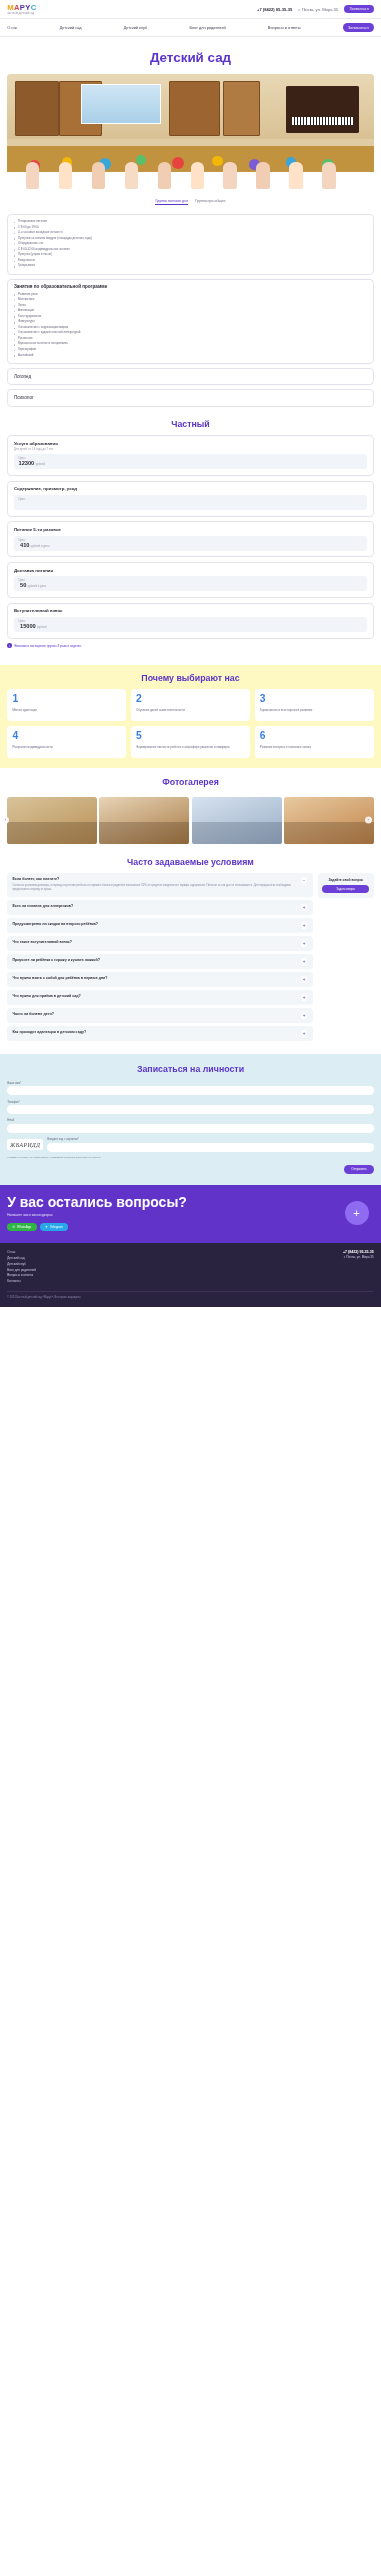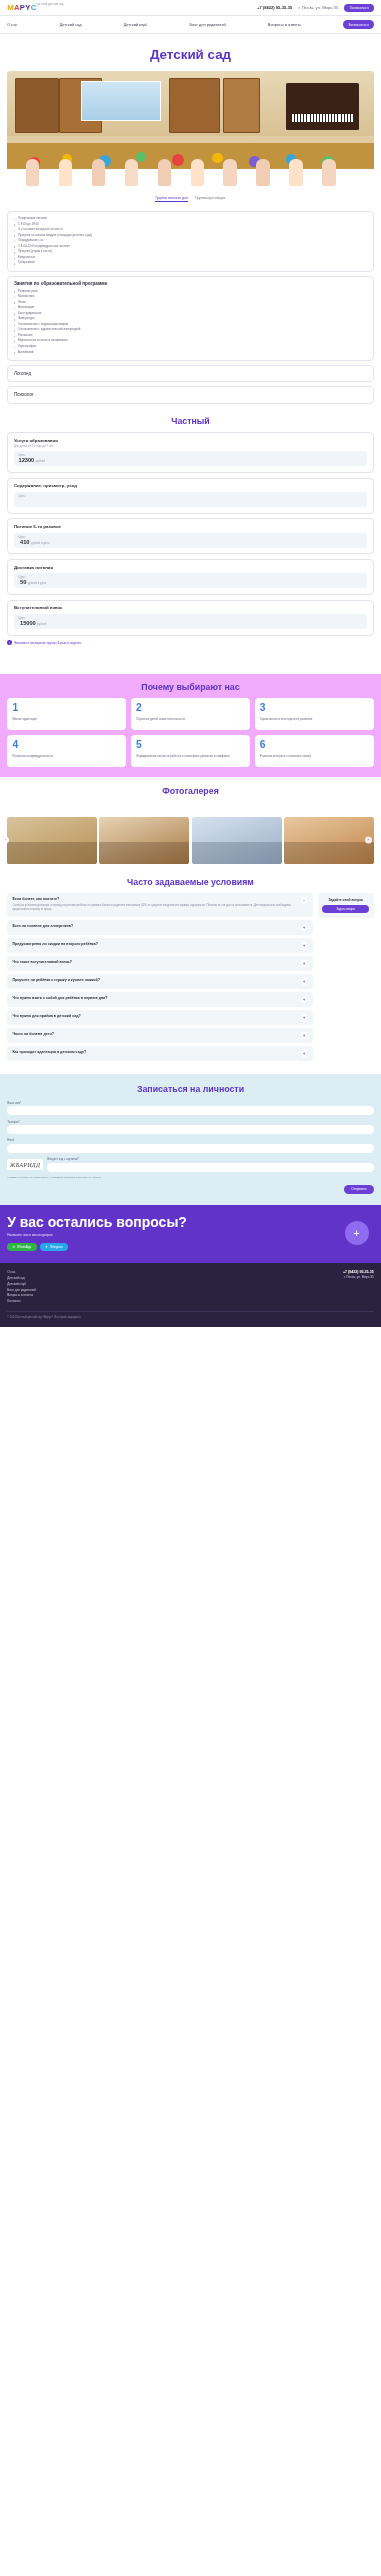--- a/index.html
+++ b/index.html
@@ -10,21 +10,21 @@
     color: #2b2b36;
     font-size: 5.7px;
   }
   .wrap { width: 381px; margin: 0 auto; }
 
   
   .topbar {
     display: flex; align-items: center; justify-content: space-between;
     padding: 3.1px 7.2px; border-bottom: 0.5px solid #e7e7ee; background: #fff;
   }
-  .logo { display: flex; flex-direction: row; }
+  .logo { display: flex; flex-direction: column; }
   .logo-mark {
     font-size: 7.7px; font-weight: bold; letter-spacing: 0.3px;
     color: #4b2ea8;
   }
   .logo-mark .a { color: #f0a30a; }
   .logo-mark .b { color: #e0464f; }
   .logo-mark .c { color: #3aa6d8; }
   .logo-sub { font-size: 2.6px; color: #8a8aa0; letter-spacing: 0.1px; }
   .topbar-right { display: flex; align-items: center; gap: 6.2px; font-size: 4.1px; }
   .phone { color: #2b2b36; font-weight: bold; }
@@ -143,32 +143,32 @@
   .svc-note {
     display: flex; align-items: center; gap: 2.6px; font-size: 3.1px; color: #5b34c9;
     margin-top: 1px;
   }
   .svc-note .dot {
     width: 4.6px; height: 4.6px; border-radius: 50%; background: #5b34c9;
     color: #fff; font-size: 3.1px; display: flex; align-items: center; justify-content: center;
   }
 
   
-  .why { background: #f0abfc; padding: 8.2px 7.2px 10.3px; margin-top: 25px; }
+  .why { background: #fef9c3; padding: 8.2px 7.2px 10.3px; margin-top: 13px; }
   .why .sec-title { color: #5b34c9; }
   .why-grid { display: grid; grid-template-columns: repeat(3, 1fr); gap: 4.6px; }
   .why-card {
     background: #fff; border-radius: 4.1px; padding: 4.6px 5.2px 6.2px; min-height: 32px;
   }
   .why-num { font-size: 10.3px; font-weight: bold; color: #3b7fe0; line-height: 1; }
   .why-text { font-size: 2.9px; color: #6b6b80; margin-top: 4.1px; line-height: 1.5; }
 
   
   .gallery-sec { padding: 8.2px 0 5.2px; }
-  .gallery-sec .sec-title { margin-bottom: 21px; }
+  .gallery-sec .sec-title { margin-bottom: 10px; }
   .gal-strip { display: flex; gap: 2.1px; padding: 0 7.2px; position: relative; }
   .gal-item { flex: 1; height: 47px; border-radius: 2.6px; position: relative; overflow: hidden; }
   .gal-arrow {
     position: absolute; top: 50%; transform: translateY(-50%);
     width: 7.2px; height: 7.2px; border-radius: 50%; background: rgba(255,255,255,.85);
     display: flex; align-items: center; justify-content: center;
     font-size: 4.1px; color: #5b34c9;
   }
   .gal-arrow.left { left: 2.1px; }
   .gal-arrow.right { right: 2.1px; }

